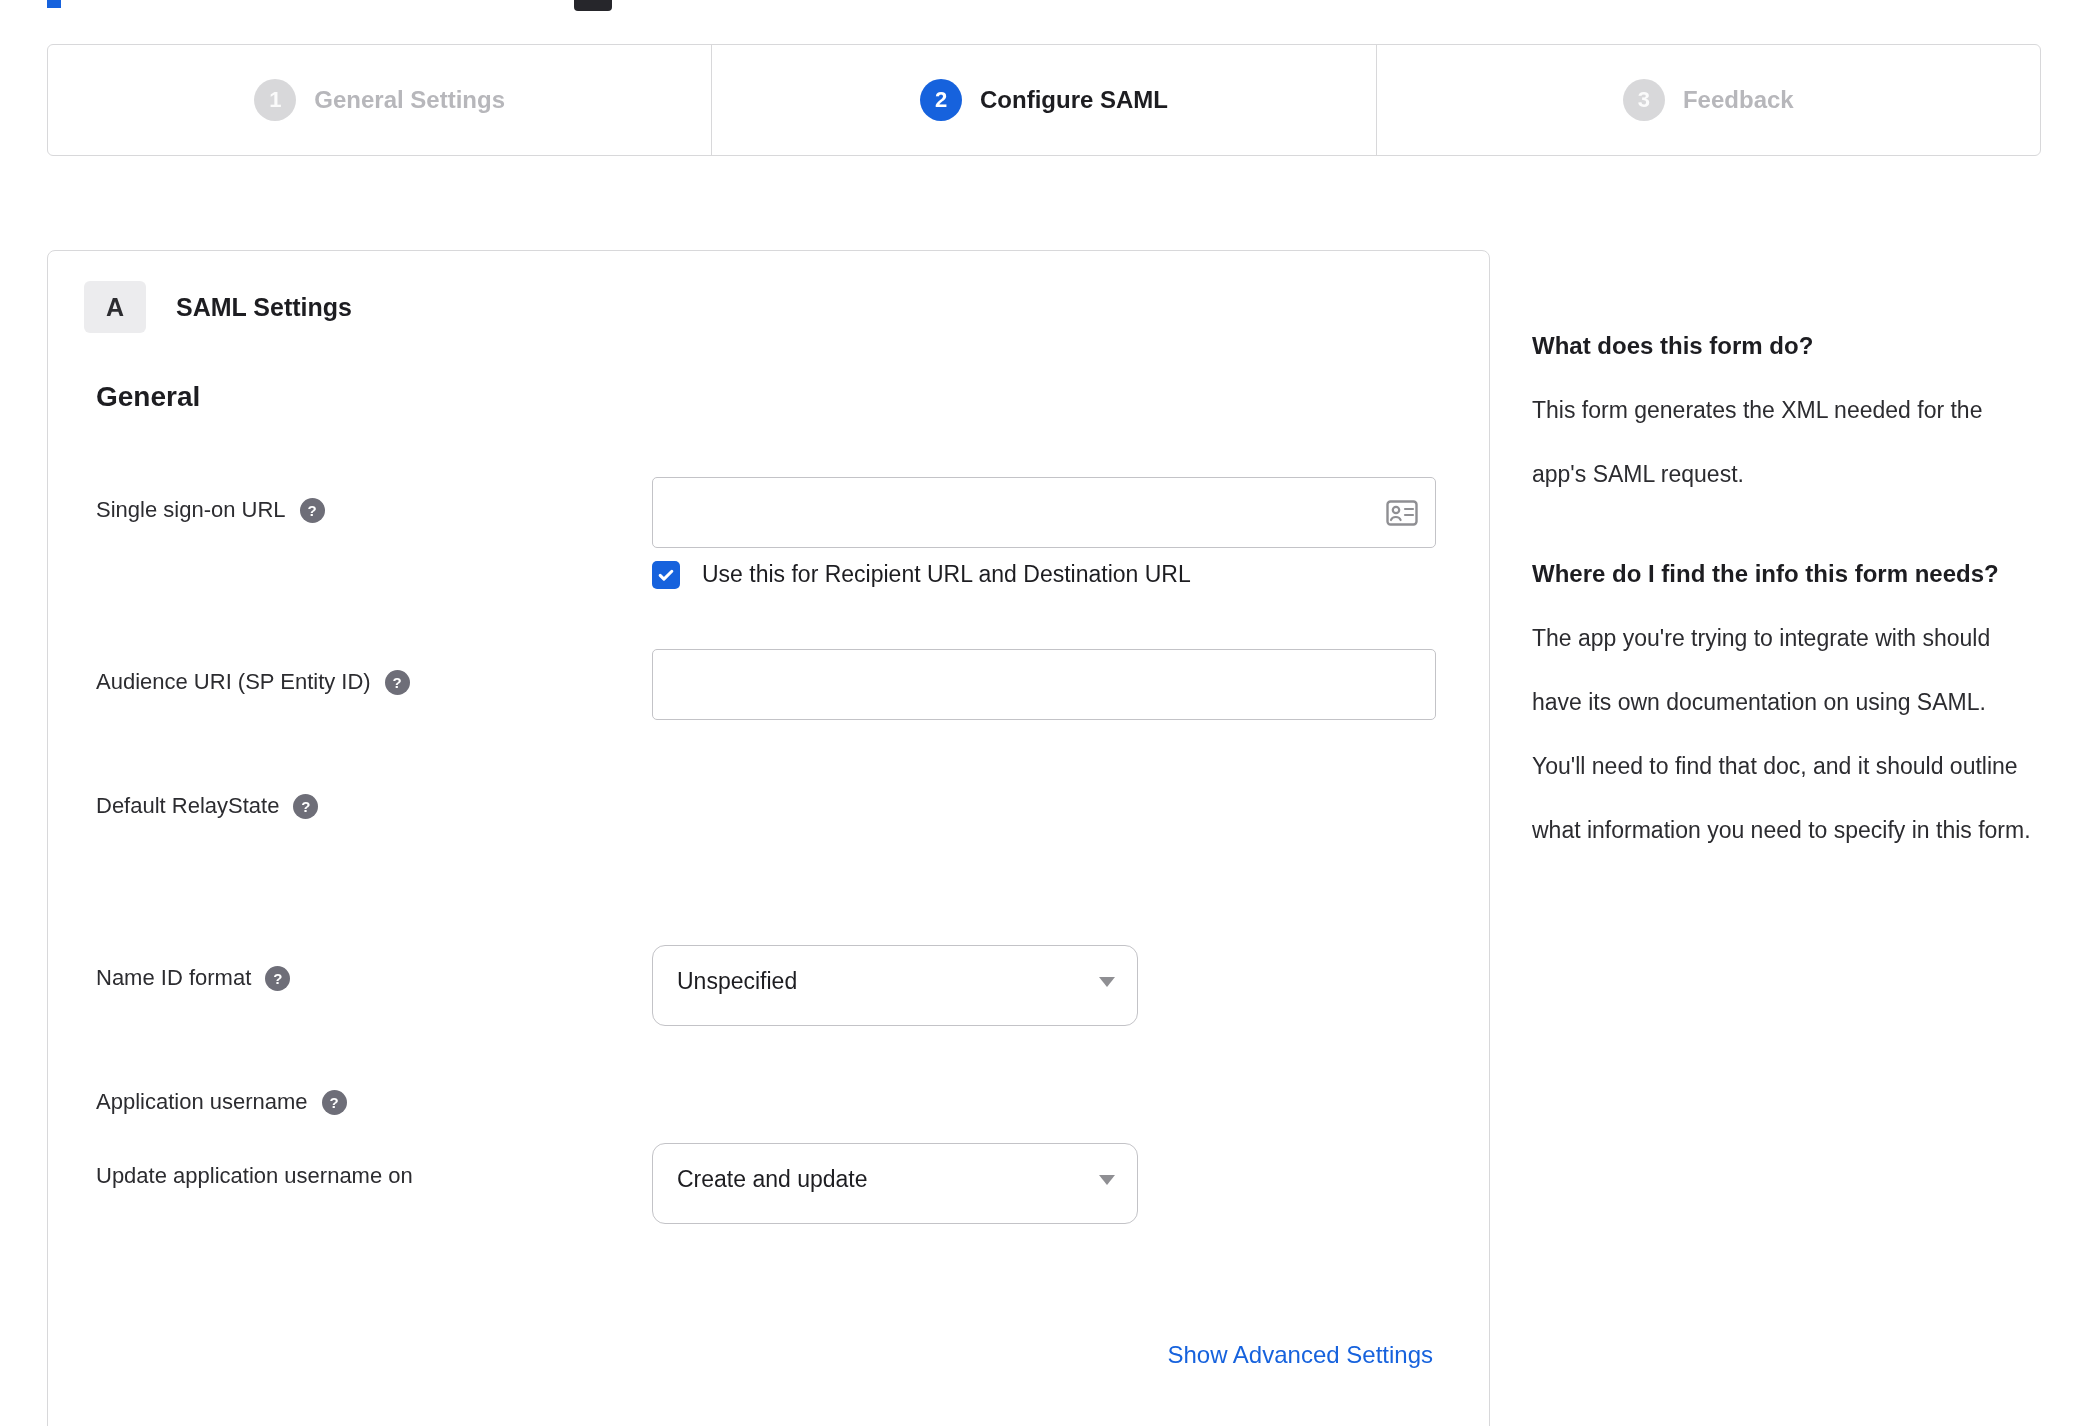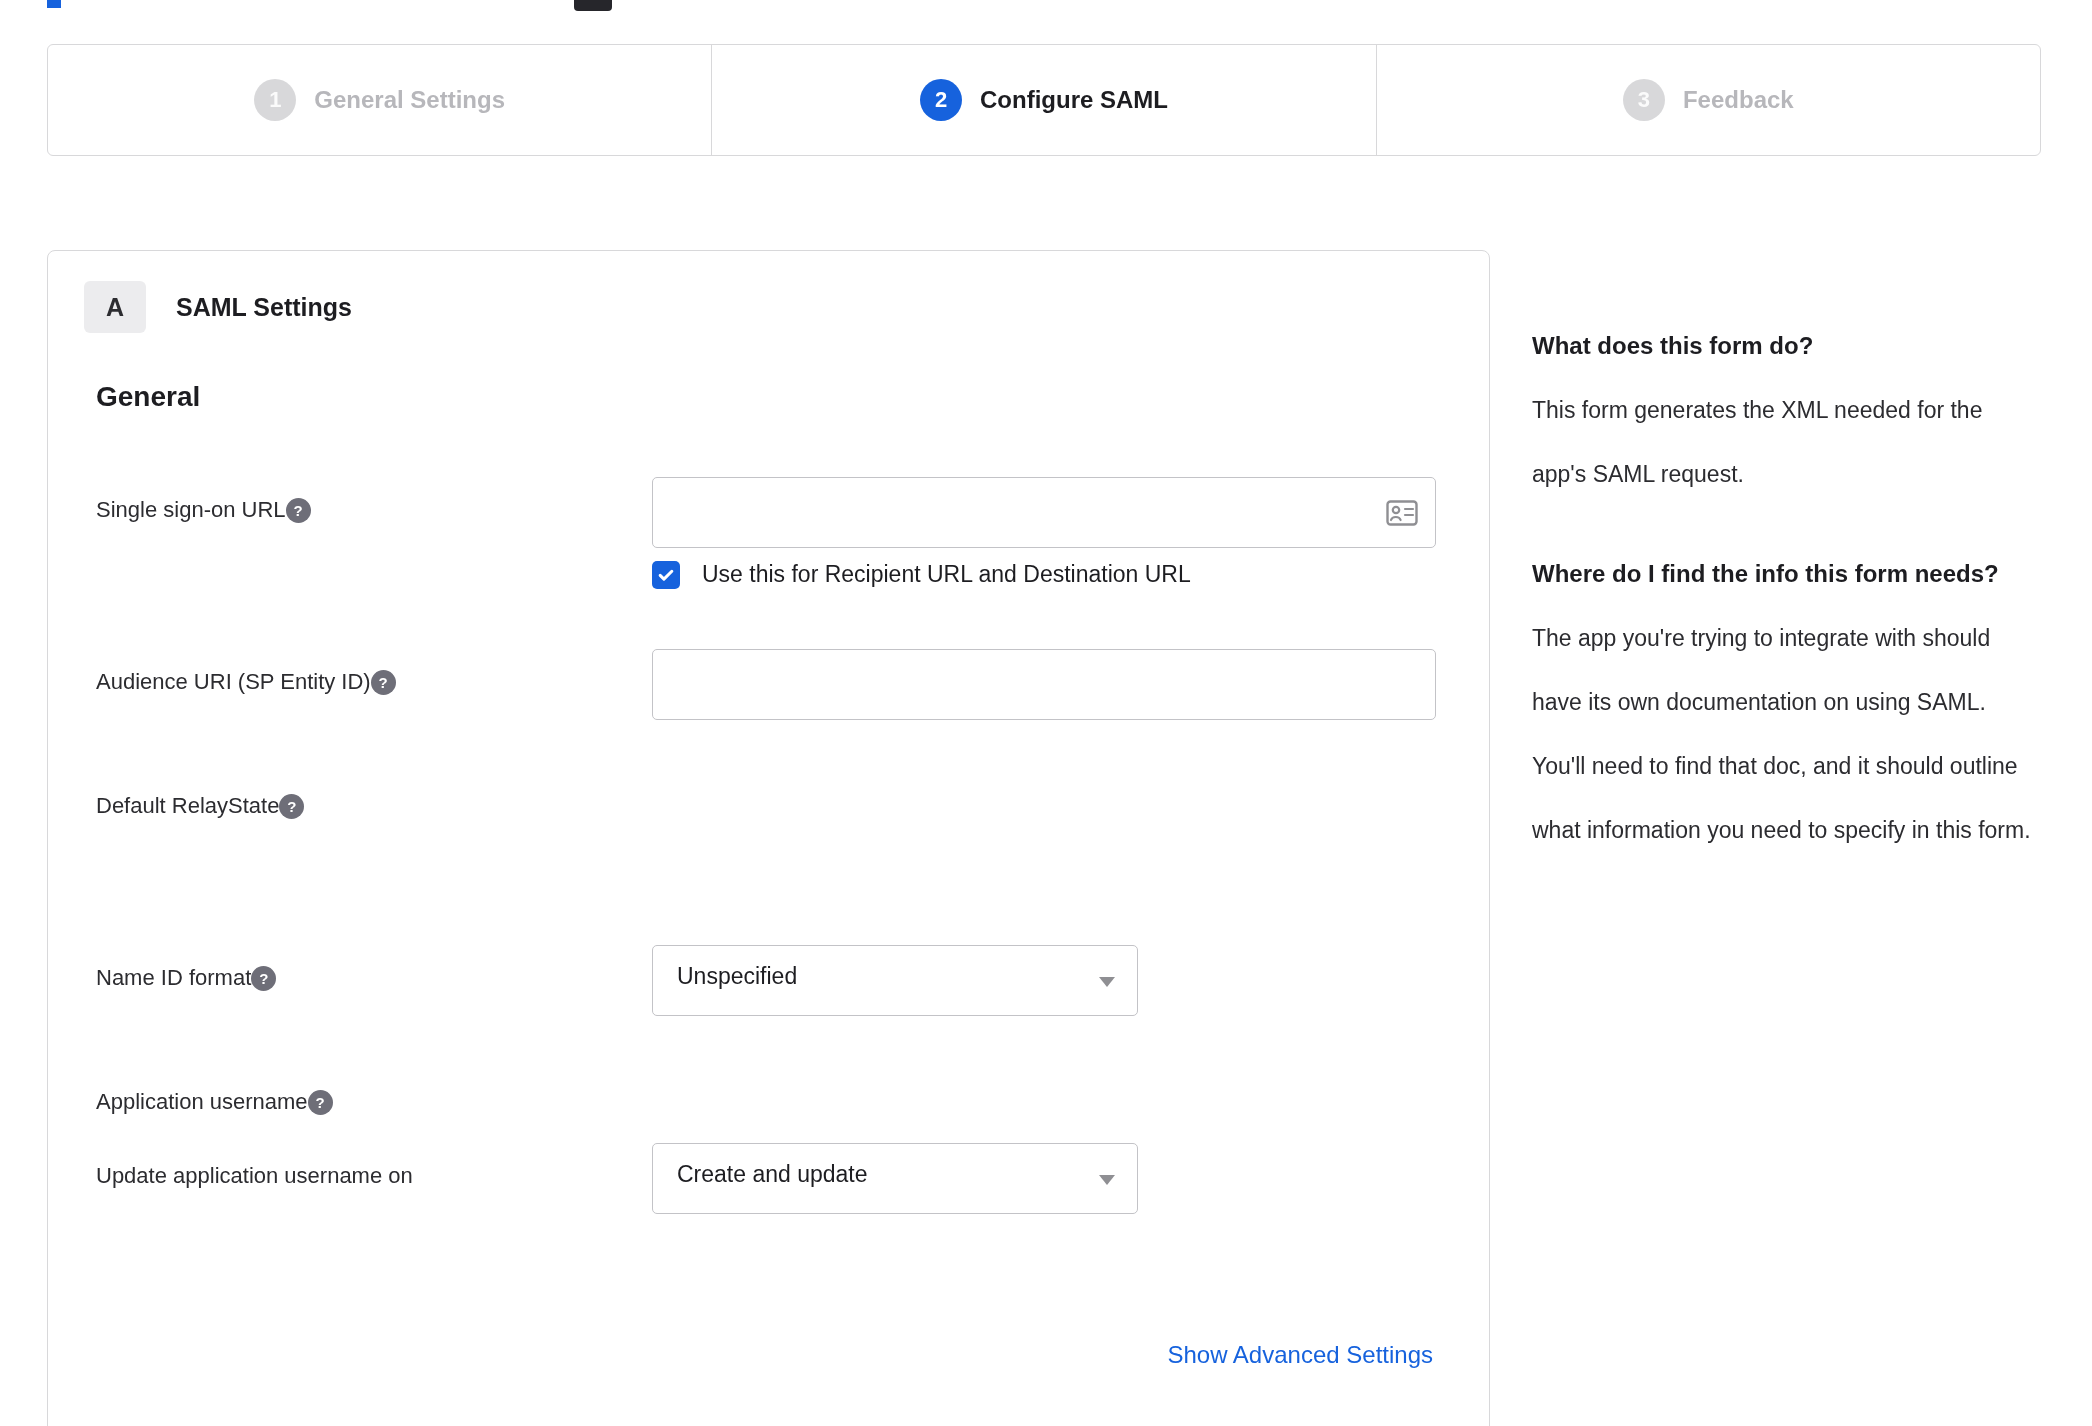--- a/index.html
+++ b/index.html
@@ -45,21 +45,21 @@
   .panel-header { position:absolute; left:36px; top:30px; display:flex; align-items:center; gap:30px; }
   .panel-badge {
     width:62px; height:52px; background:#ececee; border-radius:6px;
     display:flex; align-items:center; justify-content:center;
     font-size:25px; font-weight:bold; color:#2c2c30;
   }
   .panel-title { font-size:25px; font-weight:bold; color:#1d1d21; }
   .section-title { position:absolute; left:48px; top:130px; font-size:28px; font-weight:bold; color:#1d1d21; }
 
   .row { position:absolute; left:48px; display:flex; align-items:flex-start; }
-  .label-col { width:556px; padding-top:20px; display:flex; align-items:flex-end; }
+  .label-col { width:556px; padding-top:20px; display:flex; align-items:flex-end; gap:14px; }
   .field-label { font-size:22px; color:#2c2c30; }
   .help-icon {
     width:25px; height:25px; border-radius:50%; background:#6e6e78; color:#fff;
     font-size:15px; font-weight:bold; display:inline-flex; align-items:center; justify-content:center;
     cursor:pointer; flex:0 0 auto;
   }
 
   .input-wrap { position:relative; width:784px; }
   .text-input {
     width:784px; height:71px; border:1px solid #c3c3c7; border-radius:5px;
@@ -71,21 +71,21 @@
   .checkbox-row { display:flex; margin-top:13px; }
   .checkbox {
     width:28px; height:28px; background:#1662dd; border-radius:5px;
     display:inline-flex; align-items:center; justify-content:center; cursor:pointer; flex:0 0 auto;
   }
   .checkbox-label { font-size:23px; color:#1d1d21; margin-left:22px; }
 
   .hint { margin-top:14px; font-size:23px; color:#8d8d91; }
 
   .select {
-    position:relative; width:486px; height:71px; border:1px solid #c3c3c7; border-radius:5px;
+    position:relative; width:486px; height:81px; border:1px solid #c3c3c7; border-radius:13px;
     background:#fff; display:flex; align-items:center; padding:0 50px 8px 24px;
     font-size:23px; color:#1d1d21; cursor:pointer;
   }
   .select .caret {
     position:absolute; right:22px; top:31px;
     width:0; height:0; border-left:8px solid transparent; border-right:8px solid transparent;
     border-top:10px solid #8f8f93;
   }
 
   .advanced-link {

